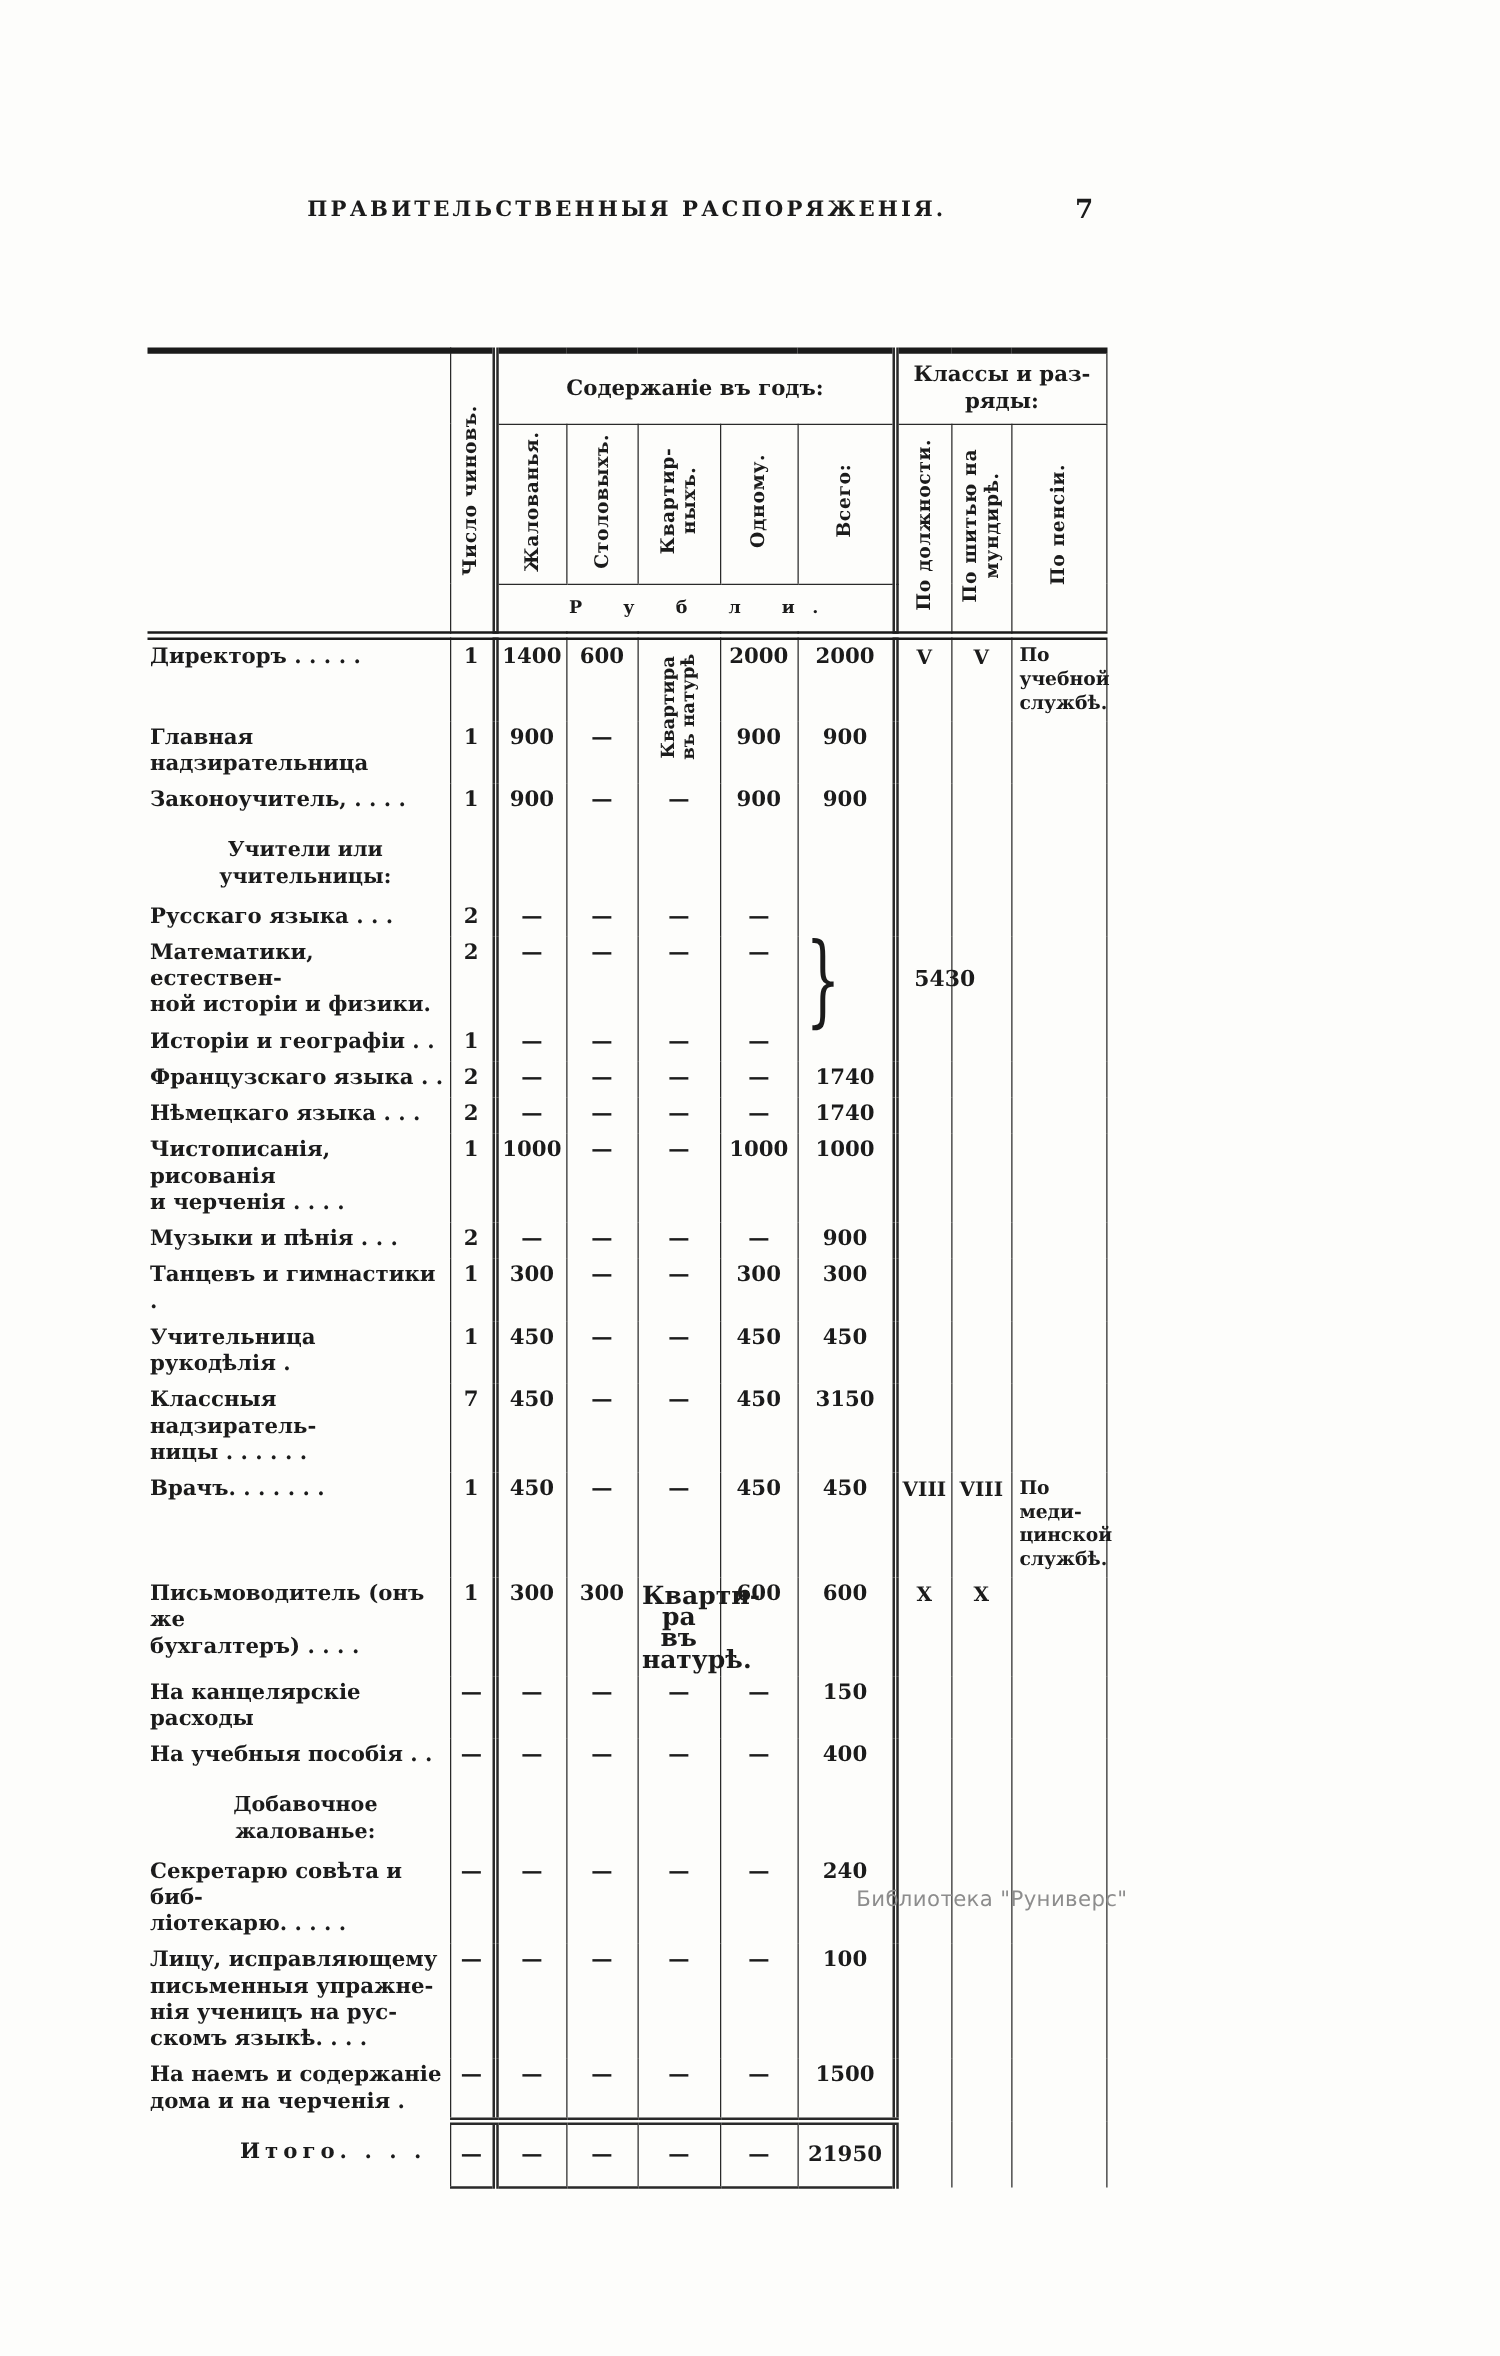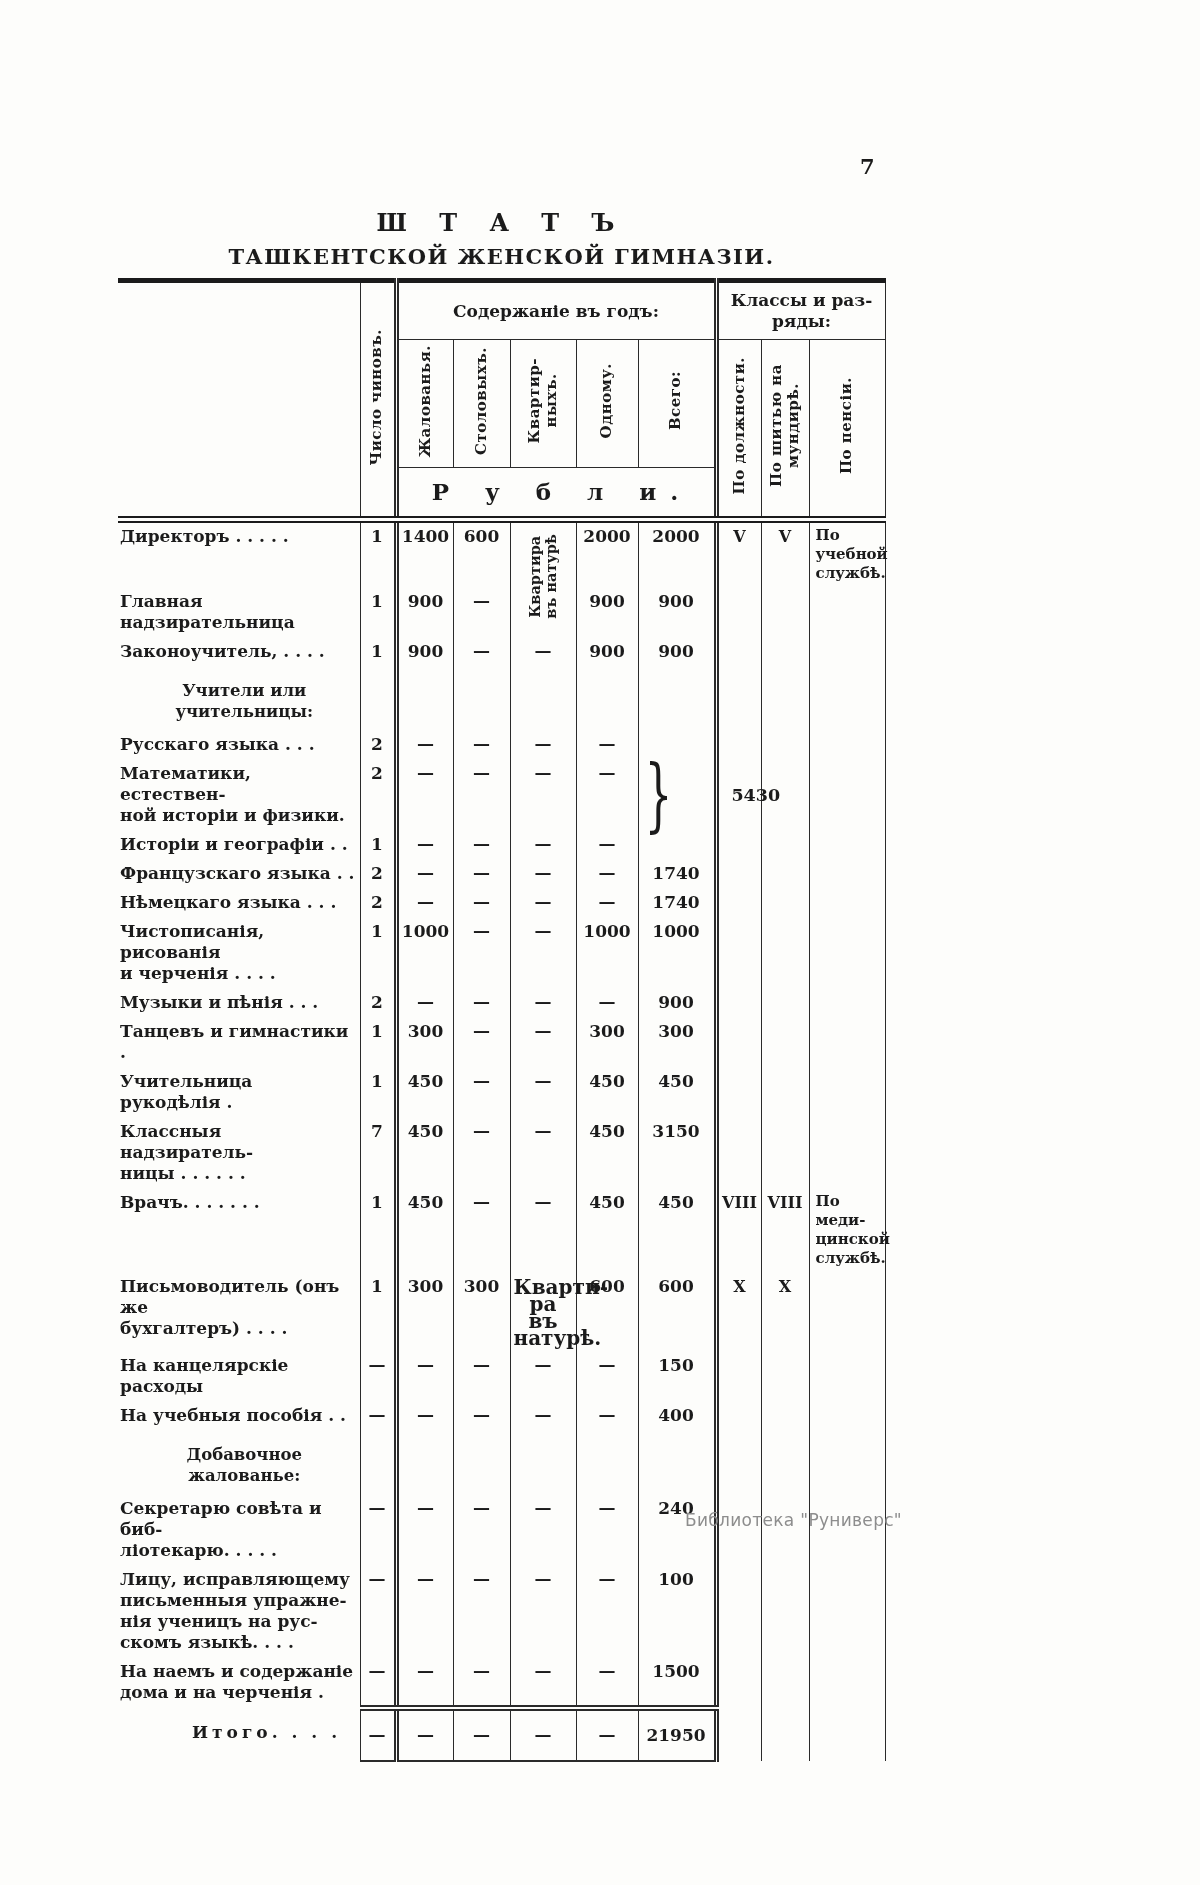--- a/index.html
+++ b/index.html
@@ -31,21 +31,21 @@
   thead { border-bottom:7px double #1b1b1b; }
   th.grp { font-size:17px; padding:7px 4px 6px; white-space:pre-line; line-height:1.25;
            border-bottom:1.5px solid #2a2a2a; text-align:center; }
   tr.h2 th { height:128px; border-bottom:1.5px solid #2a2a2a; }
   tr.h2 th.tall { border-bottom:none; }
   th.vert { vertical-align:middle; text-align:center; padding:5px 0; }
   .vtext {
     display:inline-block; writing-mode:vertical-rl; transform:rotate(180deg);
     font-size:15px; line-height:1.15; letter-spacing:0.5px; white-space:pre-line;
   }
-  th.rub { font-size:23px; letter-spacing:14px; padding:10px 0 11px 12px; text-align:center; }
+  th.rub { font-size:14px; letter-spacing:14px; padding:10px 0 11px 12px; text-align:center; }
 
   tbody td { font-size:17px; text-align:center; padding:3px 3px 5px; vertical-align:top; line-height:21px; }
   td.lbl { text-align:left; white-space:pre-line; padding-left:2px; padding-right:4px; }
   td.c-pen { font-size:15px; text-align:left; padding-left:6px; white-space:pre-line; line-height:19px; }
   td.c-pos, td.c-uni { font-size:16px; padding-left:1px; padding-right:1px; }
 
   td.vert-cell { vertical-align:middle; text-align:center; }
   td.vert-cell .ctext {
     display:inline-block; writing-mode:vertical-rl; transform:rotate(180deg);
     font-size:14.5px; line-height:1.1; white-space:pre-line;
@@ -70,26 +70,23 @@
     position:absolute; top:1510px; left:600px; width:302px; text-align:right;
     font-family:"DejaVu Sans","Liberation Sans",sans-serif; font-weight:400;
     font-size:17px; color:#8d8d8d; letter-spacing:0.3px;
   }
 </style>
 </head>
 <body>
 
 <div class="page">
 
+  <div class="running-head">ПРАВИТЕЛЬСТВЕННЫЯ РАСПОРЯЖЕНІЯ.</div>
   <div class="page-number">7</div>
 
-  <div class="doc-title">
-    <div class="t1">Ш Т А Т Ъ</div>
-    <div class="t2">ТАШКЕНТСКОЙ ЖЕНСКОЙ ГИМНАЗІИ.</div>
-  </div>
 
   <table class="staff">
     <colgroup>
       <col style="width:242px">
         <col style="width:36px">
         <col style="width:57px">
         <col style="width:57px">
       <col style="width:66px">
         <col style="width:62px">
         <col style="width:78px">

